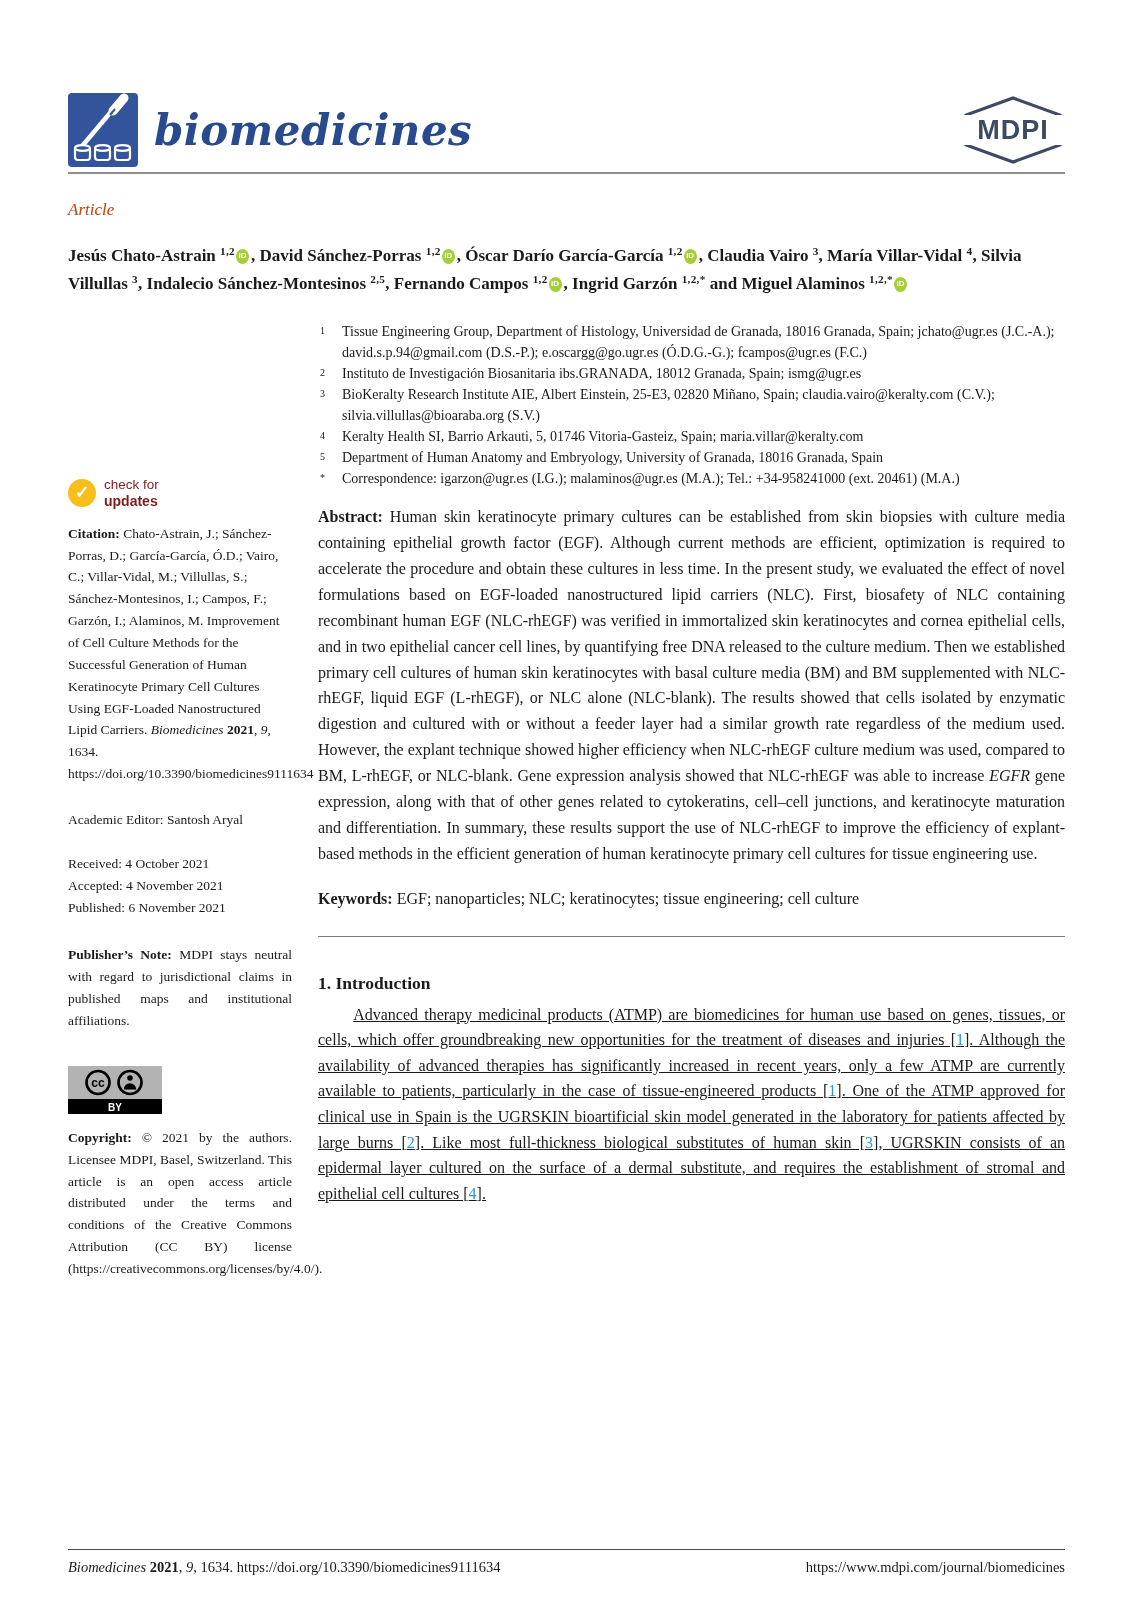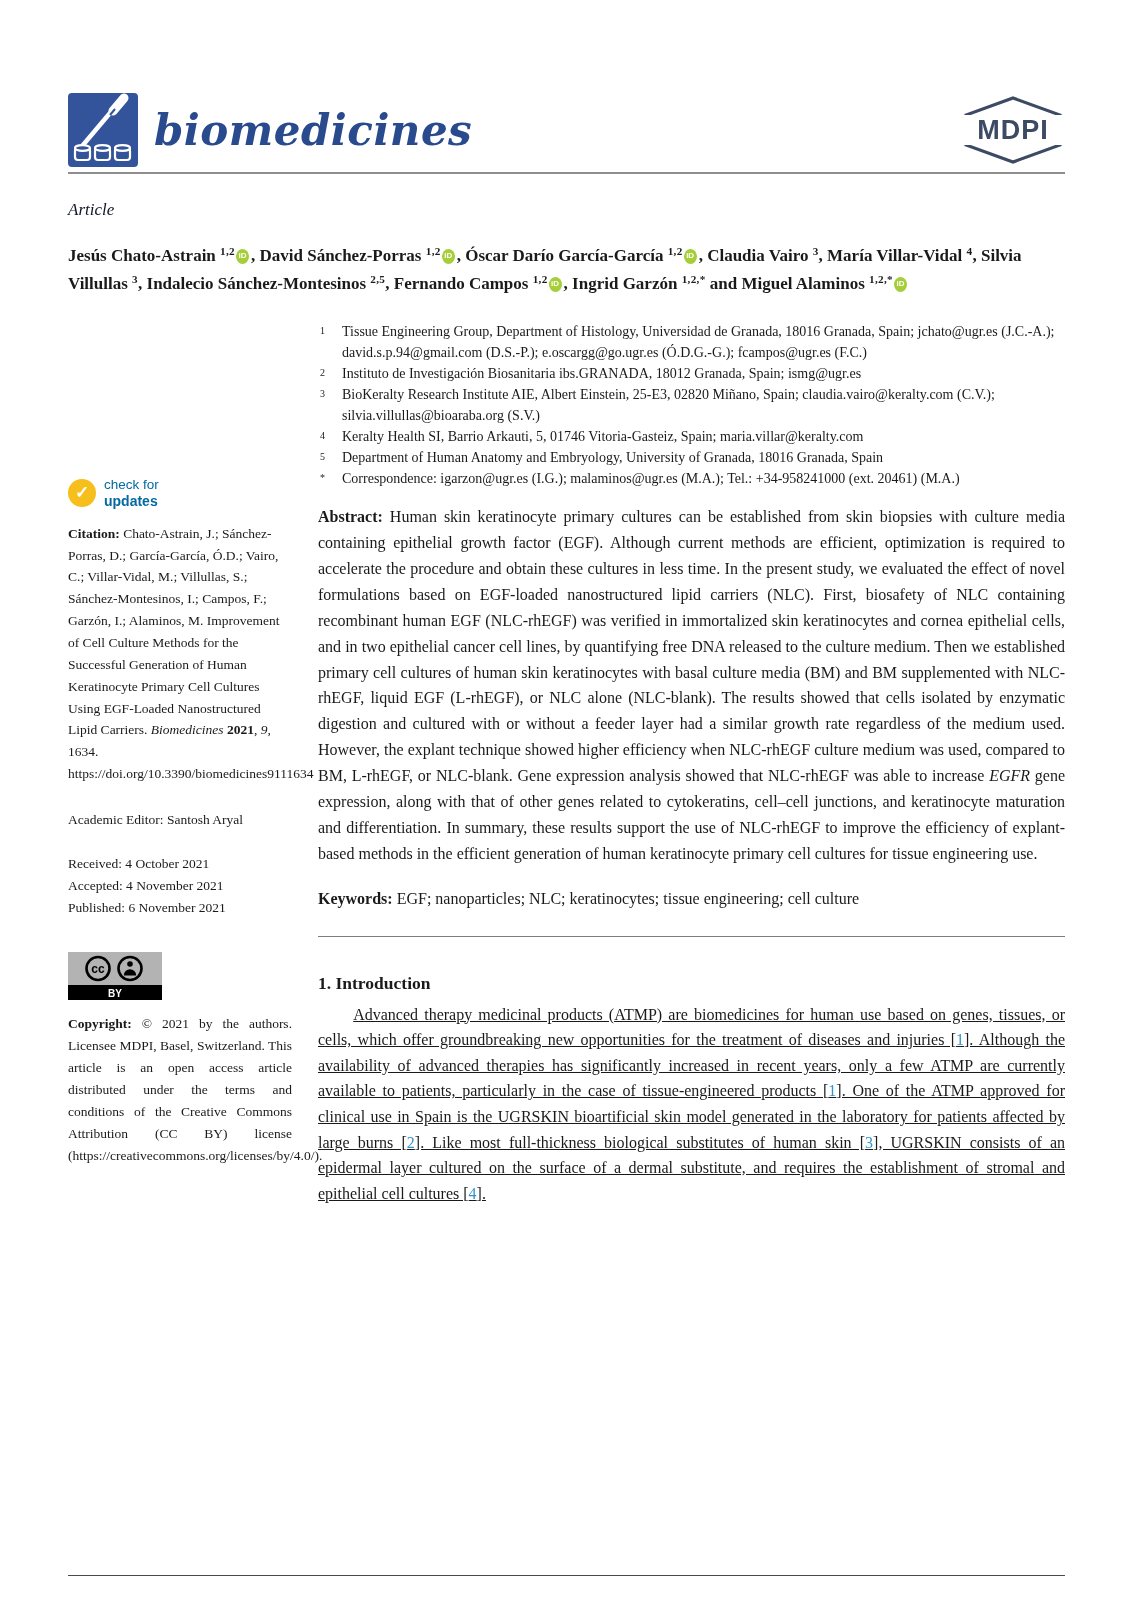--- a/index.html
+++ b/index.html
@@ -9,21 +9,21 @@
           padding:12px 66px 0 68px; overflow:hidden; }
 
   
   .header { margin-top:80px; display:flex; justify-content:space-between; align-items:center; height:76px; }
   .brand { display:flex; align-items:center; }
   .brand-text { font-family:"DejaVu Serif", serif; font-style:italic; font-weight:bold;
                 font-size:42px; color:#2a4a8e; margin-left:16px; letter-spacing:0.5px; }
   .header-rule { border:none; border-top:2px solid #8e8e8e; margin-top:4px; }
 
   
-  .article-label { margin-top:26px; font-style:italic; font-size:17px; color:#0f172a; }
+  .article-label { margin-top:26px; font-style:italic; font-size:17px; color:#c2410c; }
   .title { margin-top:7px; font-size:28.5px; line-height:1.27; font-weight:bold; color:#111; max-width:905px; }
   .authors { margin-top:22px; font-size:17px; font-weight:bold; line-height:1.62; max-width:1000px; }
 
   
   .columns { display:flex; margin-top:24px; }
   .aside { width:224px; flex:0 0 224px; font-size:13.5px; line-height:1.62; color:#1a1a1a; }
   .main { flex:1; padding-left:26px; }
 
   
   .affil-row { display:flex; font-size:14px; line-height:1.5; }
@@ -35,21 +35,21 @@
   .keywords { margin-top:20px; font-size:16px; line-height:1.55; }
   .section-rule { border:none; border-top:1.5px solid #7d7d7d; margin-top:24px; }
   .intro-heading { margin-top:36px; font-size:17.5px; font-weight:bold; }
   .intro-para { margin-top:8px; font-size:16px; line-height:1.6; text-align:justify; text-indent:2.2em;text-decoration:underline; }
 
   
   .check-badge { margin-top:156px; display:flex; align-items:center; cursor:pointer; }
   .check-circle { width:28px; height:28px; border-radius:50%; background:#f6bf1b; color:#fff;
                   display:flex; align-items:center; justify-content:center; font-size:17px;
                   font-weight:bold; font-family:"Liberation Sans",sans-serif; }
-  .check-lines { margin-left:8px; font-family:"Liberation Sans",sans-serif; line-height:1.15; color:#0369a1; }
+  .check-lines { margin-left:8px; font-family:"Liberation Sans",sans-serif; line-height:1.15; color:#7f1d1d; }
   .check-l1 { font-size:13.5px; }
   .check-l2 { font-size:14px; font-weight:bold; }
   .cite-block { margin-top:14px; }
   .editor-line { margin-top:24px;font-family:Liberation Serif, serif; }
   .dates-block { margin-top:22px; }
   .pubnote { margin-top:26px; text-align:justify; }
   .cc-badge { margin-top:34px; display:block; cursor:pointer; }
   .copyright { margin-top:13px; text-align:justify; }
 
   
@@ -115,20 +115,21 @@
       <div class="cite-block"><span class="sg-b">Citation: </span><span>Chato-Astrain, J.; Sánchez-Porras, D.; García-García, Ó.D.; Vairo, C.; Villar-Vidal, M.; Villullas, S.; Sánchez-Montesinos, I.; Campos, F.; Garzón, I.; Alaminos, M. Improvement of Cell Culture Methods for the Successful Generation of Human Keratinocyte Primary Cell Cultures Using EGF-Loaded Nanostructured Lipid Carriers. </span><span class="sg-i">Biomedicines</span><span> </span><span class="sg-b">2021</span><span>, </span><span class="sg-i">9</span><span>, 1634. https://doi.org/10.3390/biomedicines9111634</span></div>
 
       <div class="editor-line">Academic Editor: Santosh Aryal</div>
 
       <div class="dates-block">
         <div>Received: 4 October 2021</div>
         <div>Accepted: 4 November 2021</div>
         <div>Published: 6 November 2021</div>
       </div>
 
+      <div class="pubnote"><span class="sg-b">Publisher’s Note: </span><span>MDPI stays neutral with regard to jurisdictional claims in published maps and institutional affiliations.</span></div>
 
       <svg class="cc-badge" width="94" height="48" viewBox="0 0 94 48">
         <rect x="0" y="0" width="94" height="33" fill="#b3b3b3"></rect>
         <rect x="0" y="33" width="94" height="15" fill="#000000"></rect>
         <circle cx="30" cy="16.5" r="11.5" fill="none" stroke="#000" stroke-width="2.6"></circle>
         <text x="30" y="21" text-anchor="middle" font-family="Liberation Sans, sans-serif" font-size="12" font-weight="bold" fill="#000">cc</text>
         <circle cx="62" cy="16.5" r="11.5" fill="none" stroke="#000" stroke-width="2.6"></circle>
         <circle cx="62" cy="12" r="2.8" fill="#000"></circle>
         <path d="M55.8 23.5 a6.2 6.2 0 0 1 12.4 0 z" fill="#000"></path>
         <text x="47" y="44.5" text-anchor="middle" font-family="Liberation Sans, sans-serif" font-size="10" font-weight="bold" fill="#fff">BY</text>
@@ -171,15 +172,19 @@
 
       <hr class="section-rule">
 
       <h2 class="intro-heading">1. Introduction</h2>
       <p class="intro-para"><span>Advanced therapy medicinal products (ATMP) are biomedicines for human use based on genes, tissues, or cells, which offer groundbreaking new opportunities for the treatment of diseases and injuries [</span><span class="sg-link">1</span><span>]. Although the availability of advanced therapies has significantly increased in recent years, only a few ATMP are currently available to patients, particularly in the case of tissue-engineered products [</span><span class="sg-link">1</span><span>]. One of the ATMP approved for clinical use in Spain is the UGRSKIN bioartificial skin model generated in the laboratory for patients affected by large burns [</span><span class="sg-link">2</span><span>]. Like most full-thickness biological substitutes of human skin [</span><span class="sg-link">3</span><span>], UGRSKIN consists of an epidermal layer cultured on the surface of a dermal substitute, and requires the establishment of stromal and epithelial cell cultures [</span><span class="sg-link">4</span><span>].</span></p>
     </div>
   </div>
 
   <div class="footer">
     <hr class="footer-rule">
+    <div class="footer-row">
+      <span><span class="sg-i">Biomedicines </span><span class="sg-b">2021</span><span>, </span><span class="sg-i">9</span><span>, 1634. https://doi.org/10.3390/biomedicines9111634</span></span>
+      <span><span>https://www.mdpi.com/journal/biomedicines</span></span>
+    </div>
   </div>
 
 </div>
 
 </body></html>

